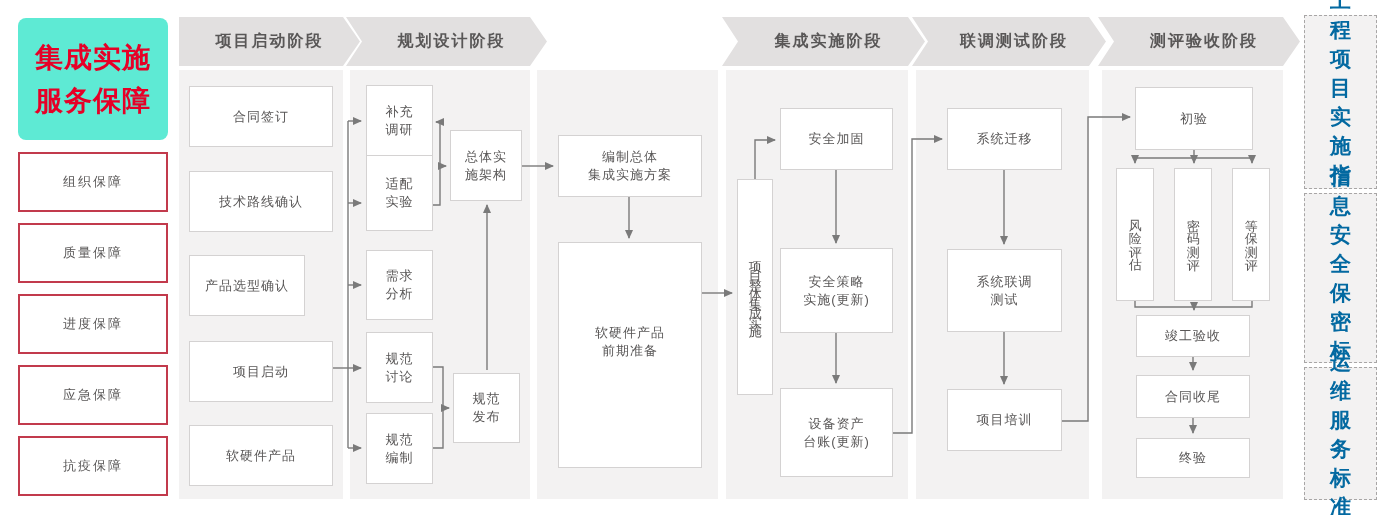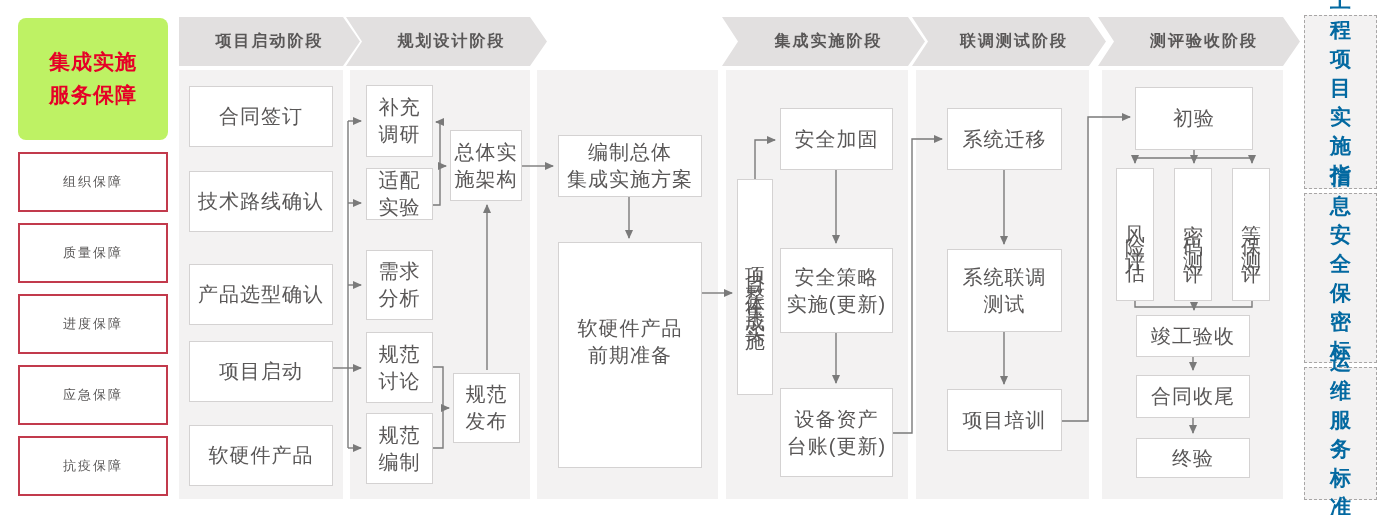--- a/index.html
+++ b/index.html
@@ -17,32 +17,32 @@
     clip-path:polygon(0 0,calc(100% - 17px) 0,100% 50%,calc(100% - 17px) 100%,0 100%,16px 50%);
     padding-left:10px;box-sizing:border-box;
   }
   .chev.first{
     clip-path:polygon(0 0,calc(100% - 17px) 0,100% 50%,calc(100% - 17px) 100%,0 100%);
     padding-left:0;
   }
   
   .box{
     position:absolute;background:#ffffff;border:1px solid #d4d2d2;box-sizing:border-box;
-    color:#595757;font-size:20px;line-height:1.35;letter-spacing:1px;
+    color:#595757;font-size:13px;line-height:1.35;letter-spacing:1px;
     display:flex;align-items:center;justify-content:center;
     text-align:center;white-space:pre-line;
   }
   
   .vbox span{writing-mode:vertical-rl;text-orientation:upright;}
   .vsp-wide span{letter-spacing:13px;}
   .vsp-mid span{letter-spacing:9px;}
   
   .brand-card{
     position:absolute;left:18px;top:18px;width:150px;height:122px;border-radius:8px;
-    background:#bef264;color:#e60027;font-weight:bold;font-size:21px;line-height:1.55;
+    background:#5eead4;color:#e60027;font-weight:bold;font-size:28px;line-height:1.55;
     letter-spacing:1px;display:flex;align-items:center;justify-content:center;
     text-align:left;white-space:pre-line;
   }
   .guarantee{
     position:absolute;left:18px;width:150px;height:60px;box-sizing:border-box;
     background:#ffffff;border:2px solid #c23a4c;color:#595757;font-size:13px;
     letter-spacing:2px;display:flex;align-items:center;justify-content:center;
   }
   
   .standard{
@@ -133,27 +133,27 @@
       <path d="M1135 301 L1135 307 L1252 307 L1252 301"></path>
       <path d="M1194 307 L1194 310" marker-end="url(#arw)"></path>
 
       <path d="M1193 357 L1193 370" marker-end="url(#arw)"></path>
       <path d="M1193 418 L1193 433" marker-end="url(#arw)"></path>
     </g>
   </svg>
 
   <div class="box" style="left:189px;top:86px;width:144px;height:61px">合同签订</div>
   <div class="box" style="left:189px;top:171px;width:144px;height:61px">技术路线确认</div>
-  <div class="box" style="left:189px;top:264px;width:144px;height:61px">产品选型确认</div>
+  <div class="box" style="left:189px;top:255px;width:116px;height:61px">产品选型确认</div>
   <div class="box" style="left:189px;top:341px;width:144px;height:61px">项目启动</div>
   <div class="box" style="left:189px;top:425px;width:144px;height:61px">软硬件产品</div>
 
   <div class="box" style="left:366px;top:85px;width:67px;height:72px">补充
 调研</div>
-  <div class="box" style="left:366px;top:168px;width:67px;height:52px">适配
+  <div class="box" style="left:366px;top:155px;width:67px;height:76px">适配
 实验</div>
   <div class="box" style="left:366px;top:250px;width:67px;height:70px">需求
 分析</div>
   <div class="box" style="left:366px;top:332px;width:67px;height:71px">规范
 讨论</div>
   <div class="box" style="left:366px;top:413px;width:67px;height:71px">规范
 编制</div>
   <div class="box" style="left:450px;top:130px;width:72px;height:71px">总体实
 施架构</div>
   <div class="box" style="left:453px;top:373px;width:67px;height:70px">规范

